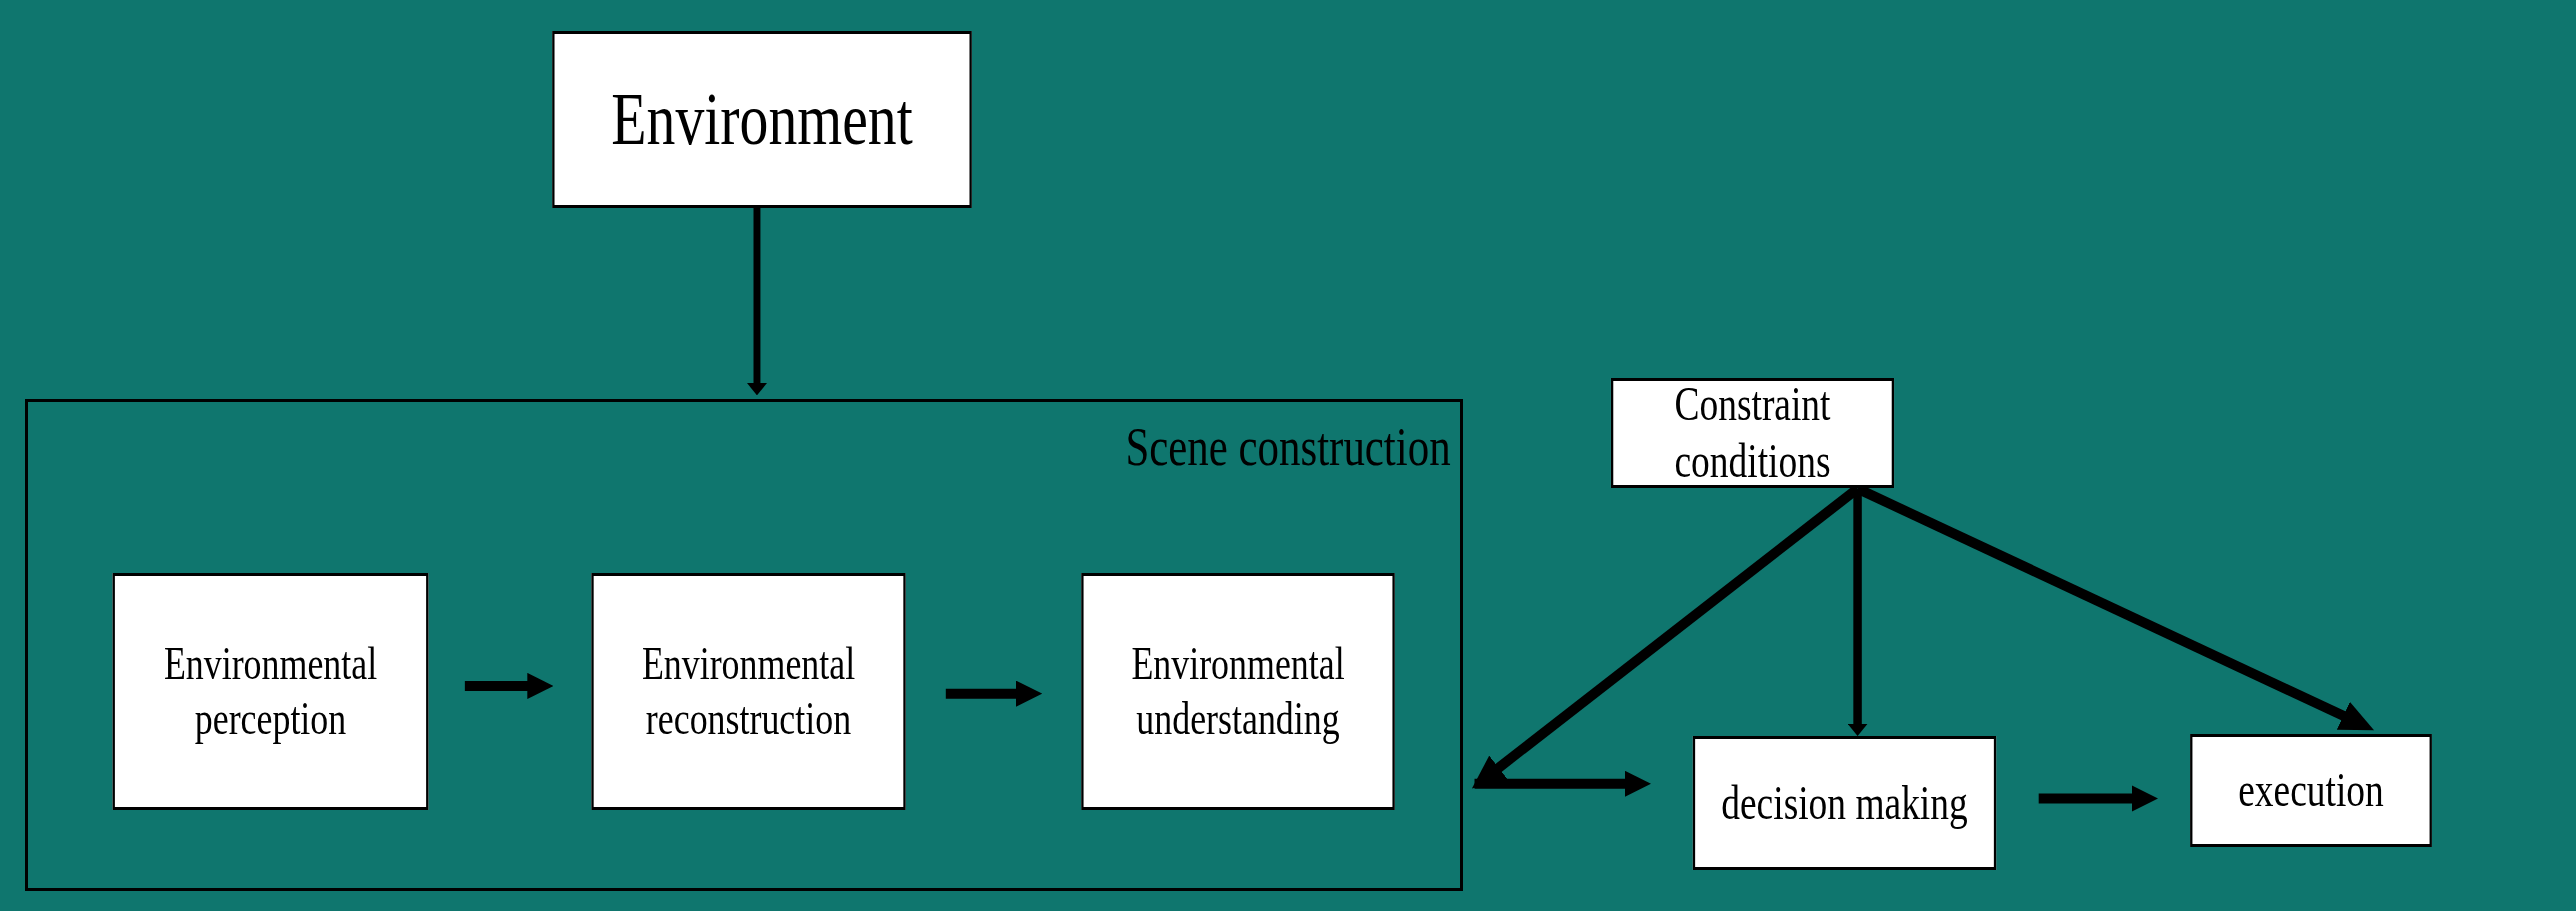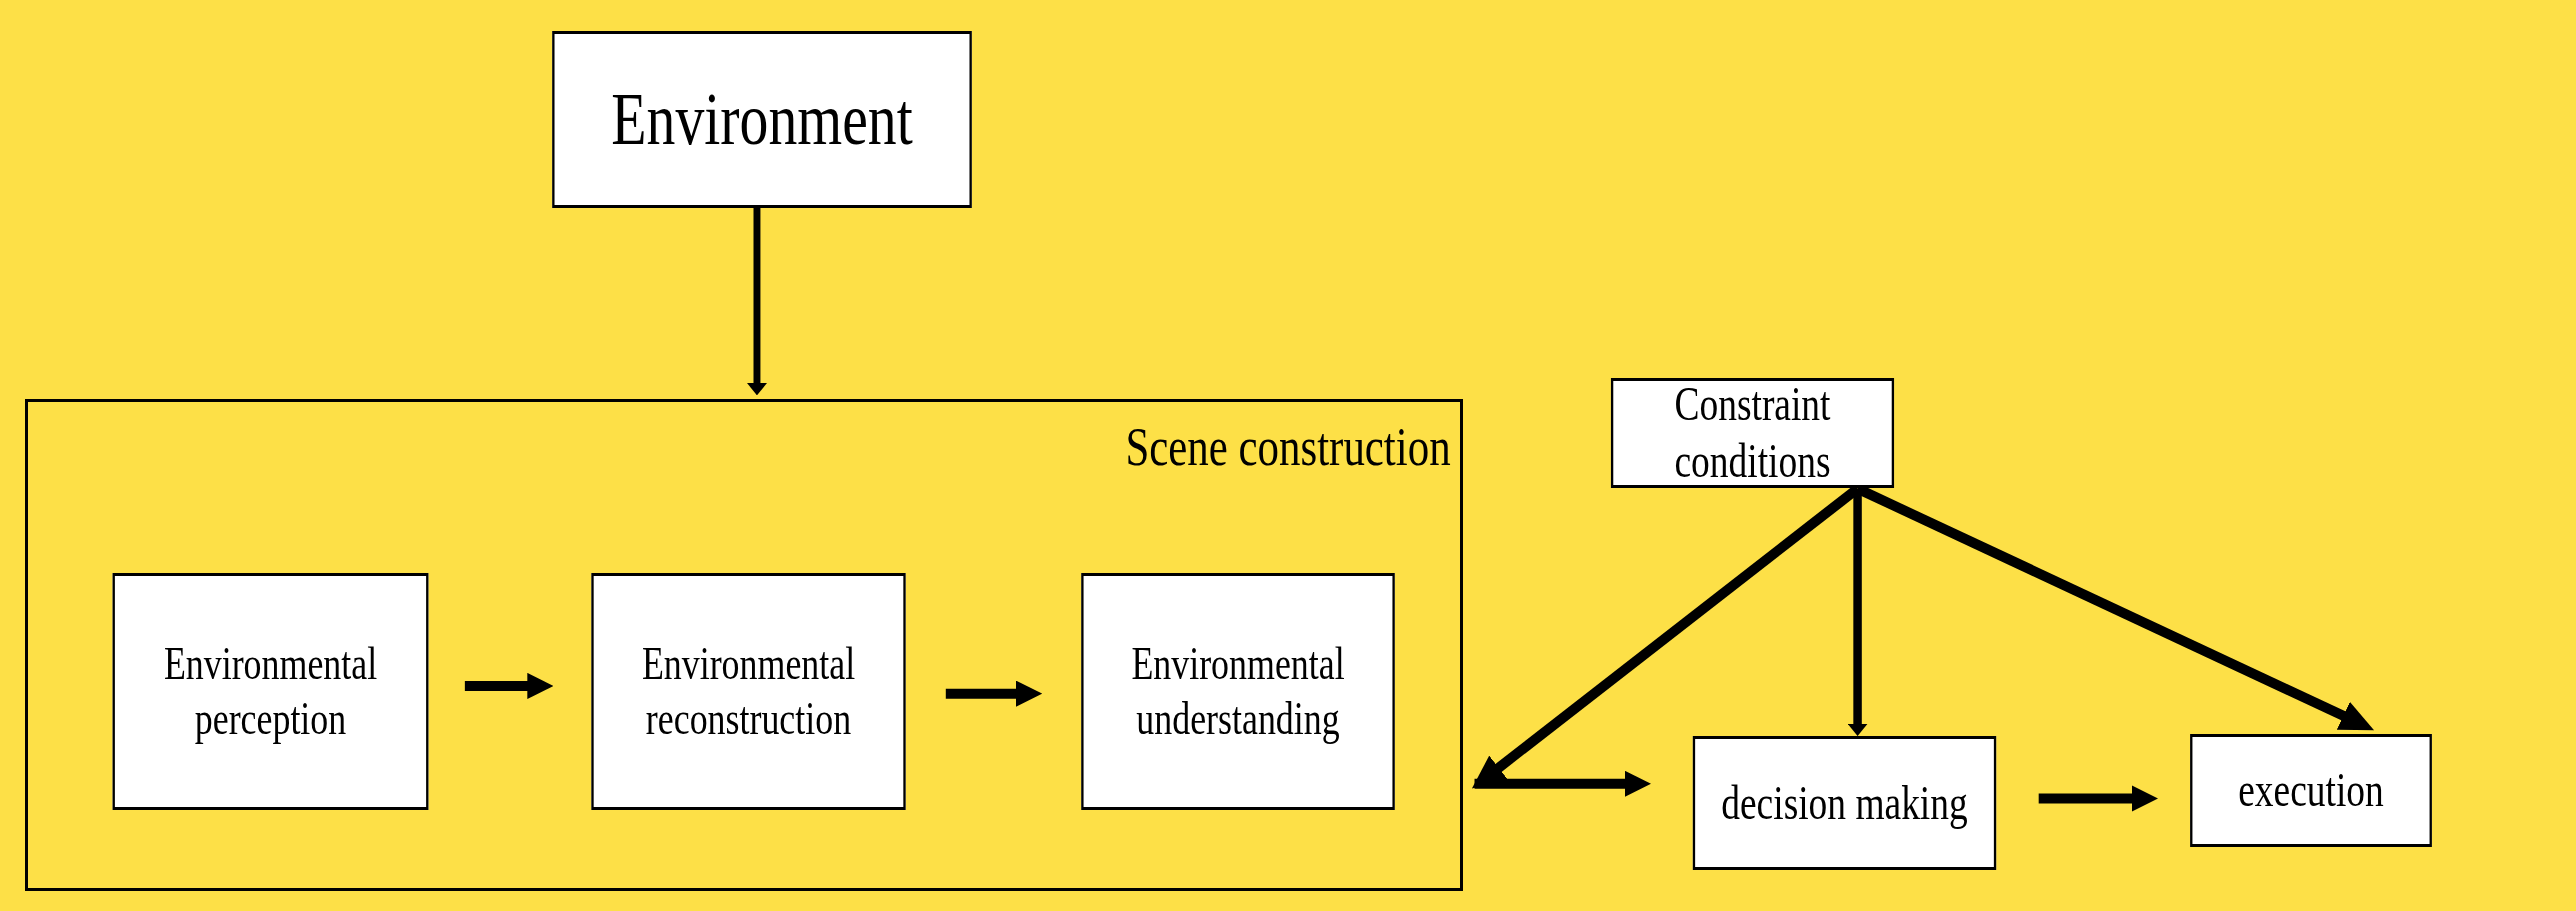--- a/index.html
+++ b/index.html
@@ -7,21 +7,21 @@
     padding: 0;
     background: #ffffff;
   }
   body {
     font-family: "Liberation Serif", "DejaVu Serif", serif;
   }
   #canvas {
     position: relative;
     width: 2576px;
     height: 911px;
-    background: #fde047;
+    background: #0f766e;
     overflow: hidden;
   }
   #edges {
     position: absolute;
     left: 0;
     top: 0;
     width: 2576px;
     height: 911px;
     pointer-events: none;
   }

